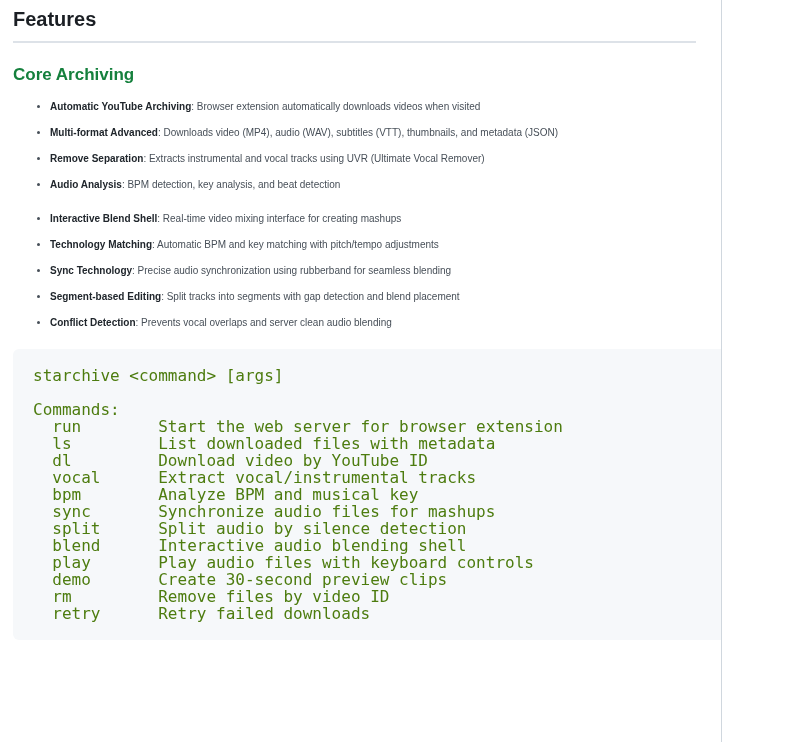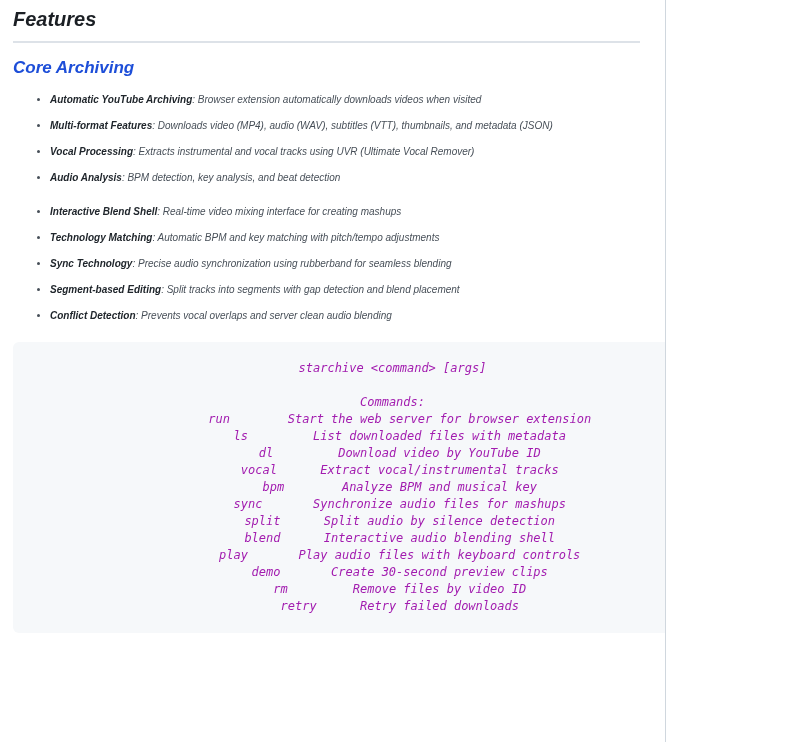--- a/index.html
+++ b/index.html
@@ -4,42 +4,41 @@
 <style>
   * { box-sizing: border-box; }
   html, body {
     margin: 0;
     padding: 0;
     background: #ffffff;
     font-family: "Liberation Sans", sans-serif;
     color: #1f2328;
   }
   .readme {
-    width: 666px;
+    width: 722px;
     min-height: 742px;
     border-right: 1px solid #d0d7de;
     padding: 6px 25px 14px 13px;
     overflow: hidden;
-    font-style: italic;
   }
   h2.page-title {
     font-size: 20px;
     line-height: 26px;
     font-weight: 700;
     color: #1b1f24;
     margin: 0;
     padding-bottom: 9px;
     border-bottom: 2px solid #dde2e8;
   }
   h3.section-heading {
     font-size: 17px;
     line-height: 22px;
     font-weight: 700;
-    color: #1d4ed8;
-    margin: 14px 0 0 0;
+    color: #15803d;
+    margin: 21px 0 0 0;
   }
   ul.feature-list {
     margin: 8px 0 0 0;
     padding: 0 0 0 37px;
     list-style: disc;
   }
   ul.feature-list li {
     font-size: 10px;
     line-height: 26px;
     white-space: nowrap;
@@ -53,26 +52,25 @@
     position: relative;
     margin-top: 13px;
     width: 755px;
     background: #f6f8fa;
     border-radius: 6px;
   }
   .code-wrap pre {
     margin: 0;
     padding: 18px 16px 18px 20px;
     font-family: "DejaVu Sans Mono", "Liberation Mono", monospace;
-    font-size: 12px;
+    font-size: 16px;
     line-height: 17px;
-    color: #a21caf;
+    color: #4d7c0f;
     white-space: pre;
     overflow: hidden;
-    text-align: center;
   }
   .copy-btn {
     position: absolute;
     top: 6px;
     right: 8px;
     width: 28px;
     height: 28px;
     padding: 6px;
     background: transparent;
     border: none;
@@ -87,22 +85,22 @@
 
 <div class="readme">
 
   <h2 class="page-title">Features</h2>
 
   <div id="sections">
   <section>
     <h3 class="section-heading">Core Archiving</h3>
     <ul class="feature-list">
           <li><b>Automatic YouTube Archiving</b><span>: Browser extension automatically downloads videos when visited</span></li>
-          <li><b>Multi-format Features</b><span>: Downloads video (MP4), audio (WAV), subtitles (VTT), thumbnails, and metadata (JSON)</span></li>
-          <li><b>Vocal Processing</b><span>: Extracts instrumental and vocal tracks using UVR (Ultimate Vocal Remover)</span></li>
+          <li><b>Multi-format Advanced</b><span>: Downloads video (MP4), audio (WAV), subtitles (VTT), thumbnails, and metadata (JSON)</span></li>
+          <li><b>Remove Separation</b><span>: Extracts instrumental and vocal tracks using UVR (Ultimate Vocal Remover)</span></li>
           <li><b>Audio Analysis</b><span>: BPM detection, key analysis, and beat detection</span></li>
         </ul>
   </section>
 
   <section>
     <ul class="feature-list">
           <li><b>Interactive Blend Shell</b><span>: Real-time video mixing interface for creating mashups</span></li>
           <li><b>Technology Matching</b><span>: Automatic BPM and key matching with pitch/tempo adjustments</span></li>
           <li><b>Sync Technology</b><span>: Precise audio synchronization using rubberband for seamless blending</span></li>
           <li><b>Segment-based Editing</b><span>: Split tracks into segments with gap detection and blend placement</span></li>

